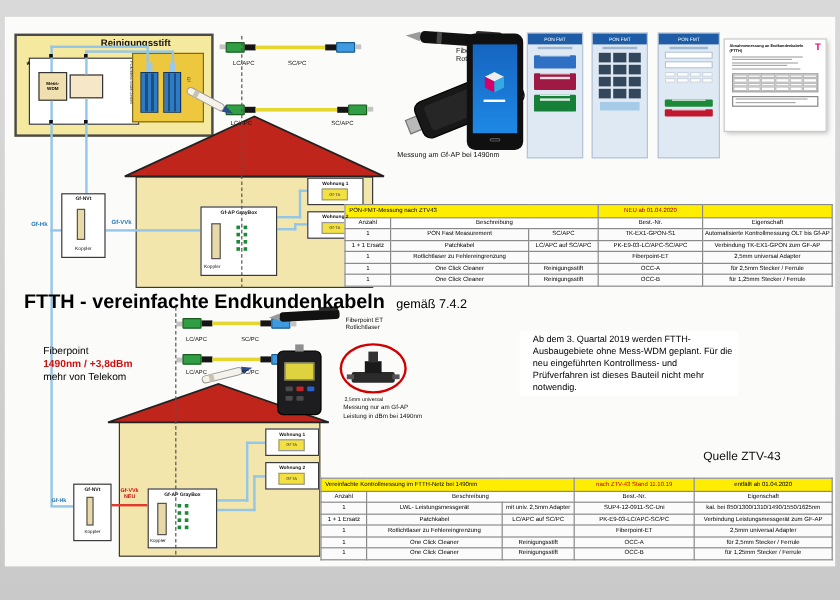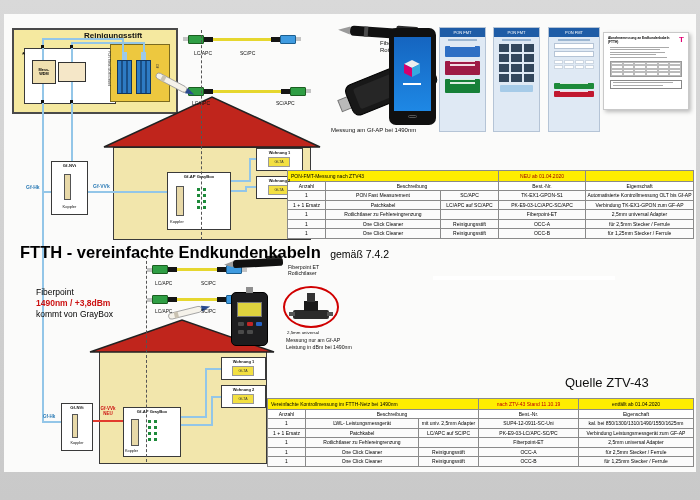--- a/index.html
+++ b/index.html
@@ -351,21 +351,21 @@
   </table>
 </div>
 
 <div class="abs" style="left:20px;top:243px;z-index:30">
   <span style="font-size:16.5px;font-weight:bold">FTTH - vereinfachte Endkundenkabeln</span>
   <span style="font-size:10.5px;margin-left:5px">gemäß 7.4.2</span>
 </div>
 <div class="abs" style="left:36px;top:287px;z-index:30;font-size:8.5px;line-height:1.3">
   <div>Fiberpoint</div>
   <div class="red-lbl">1490nm / +3,8dBm</div>
-  <div>kommt von GrayBox</div>
+  <div>mehr von Telekom</div>
 </div>
 
 <div class="abs cord" style="left:147px;top:264px;width:100px;height:11px">
   <div class="fer"></div>
     <div class="con green"></div>
     <div class="boot"></div>
   <div class="cable"></div>
   <div class="boot"></div>
     <div class="con bluec"></div>
     <div class="fer"></div>
@@ -420,22 +420,23 @@
 <div class="abs" style="left:327px;top:312px;width:6px;height:4px;background:#555;z-index:23"></div>
 <div class="abs" style="left:304px;top:301px;width:14px;height:10px;background:#1a1a1a;z-index:23"></div>
 <div class="abs" style="left:307px;top:293px;width:8px;height:9px;background:#333;z-index:23"></div>
 <div class="abs lbl" style="left:287px;top:330px;font-size:4.4px">2,5mm universal</div>
 <div class="abs lbl" style="left:286px;top:337px;font-size:5.2px;line-height:1.25;white-space:normal;width:70px">
   <div>Messung nur am Gf-AP</div>
   <div>Leistung in dBm bei 1490nm</div>
 </div>
 
 <div class="abs" style="left:433px;top:276px;width:182px;background:#fff;z-index:30;padding:2px 3px">
-</div>
-<div class="abs lbl" style="left:565px;top:375px;font-size:13px">Quelle ZTV-43</div>
+  <div style="font-size:7.6px;line-height:1.32;margin-left:8px;white-space:normal">Ab dem 3. Quartal 2019 werden FTTH-Ausbaugebiete ohne Mess-WDM geplant. Für die neu eingeführten Kontrollmess- und Prüfverfahren ist dieses Bauteil nicht mehr notwendig.</div>
+</div>
+<div class="abs lbl" style="left:586px;top:375px;font-size:10px">Quelle ZTV-43</div>
 
 <svg class="abs" style="left:86px;top:316px;z-index:6" width="192" height="40">
   <polygon points="4,36 96,4 188,36" fill="#c0251c" stroke="#222" stroke-width="1.5"></polygon>
 </svg>
 <div class="abs housebody" style="left:99px;top:350px;width:168px;height:114px"></div>
 
 <div class="abs rwire" style="left:92px;top:420px;width:31px;height:2px"></div>
 <div class="abs wire" style="left:181px;top:416px;width:26px;height:2px"></div>
 <div class="abs wire" style="left:205px;top:368px;width:2px;height:50px"></div>
 <div class="abs wire" style="left:205px;top:368px;width:16px;height:2px"></div>

